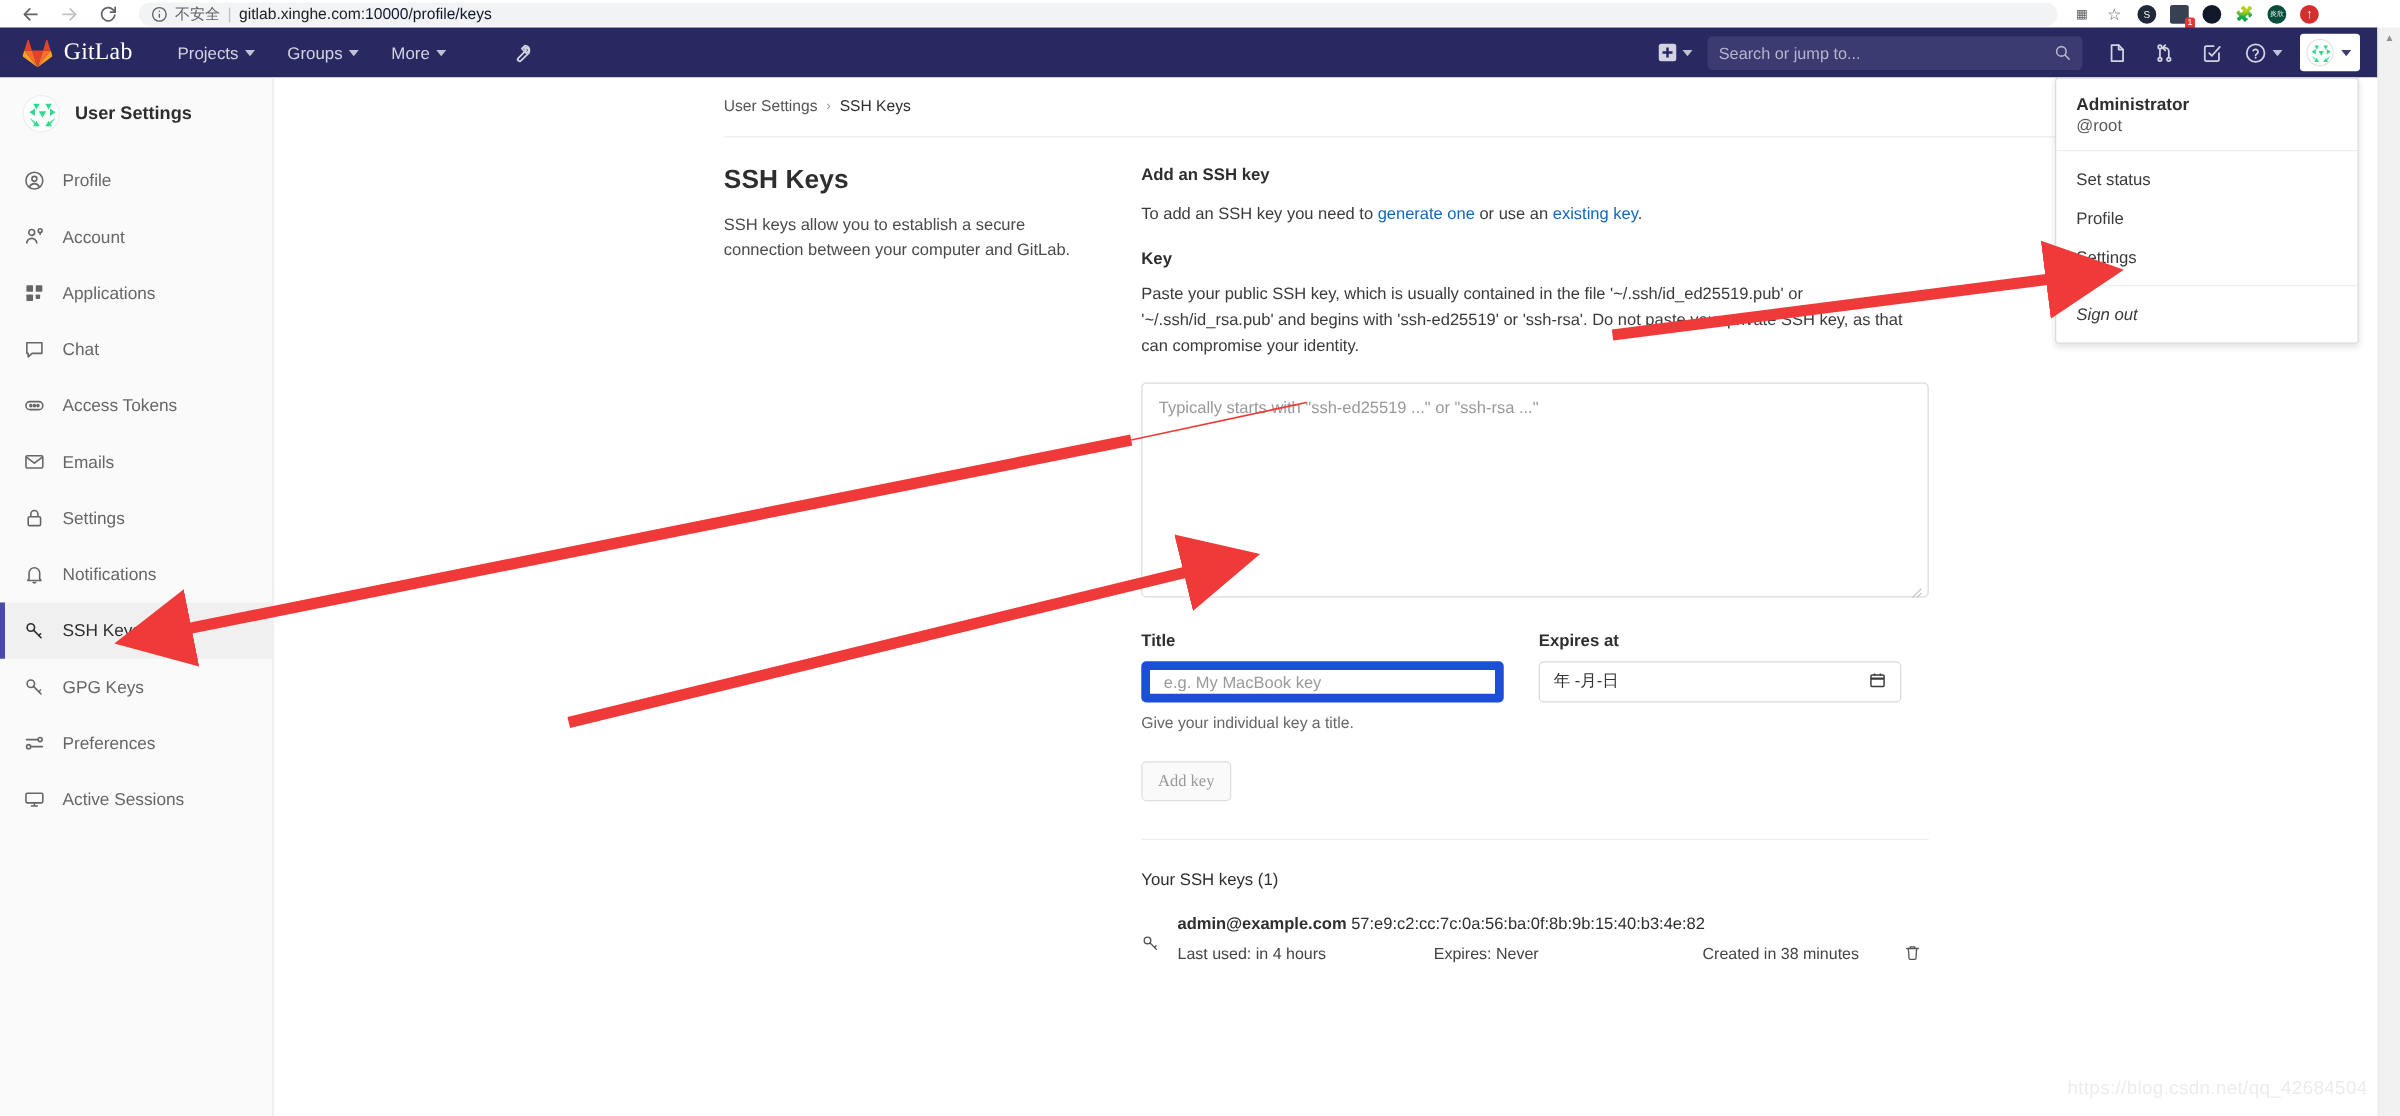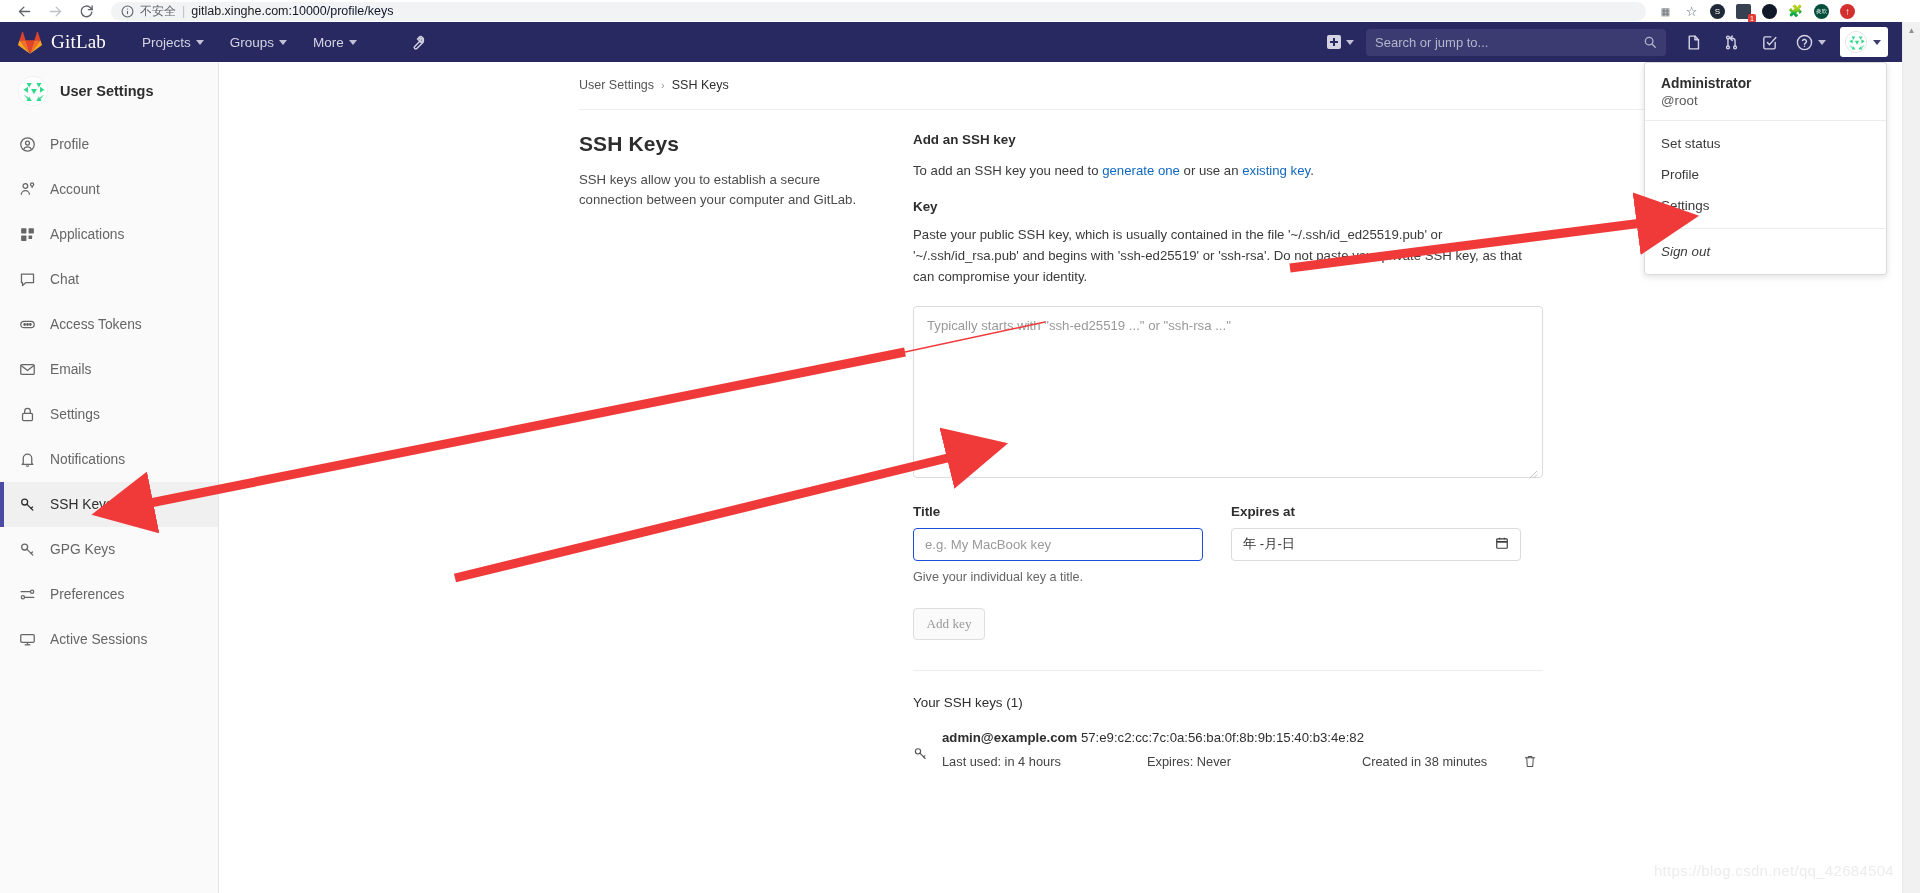--- a/index.html
+++ b/index.html
@@ -124,21 +124,21 @@
     padding: 11px 13px; font-size: 13.2px; color:#999; font-family: inherit;
     resize: none; outline:none; position: relative;
   }
   .key-area::placeholder { color:#999; }
   .resize-grip { position:absolute; right:3px; bottom:3px; width:10px; height:10px; }
 
   .row2 { display:flex; gap: 28px; margin-top: 22px; }
   .fgroup { display:flex; flex-direction:column; }
   .fgroup .lbl { margin-bottom: 9px; }
   .txt-in {
-    width: 290px; height: 33px; border:1px solid #1d4ed8; border-radius:4px;
+    width: 290px; height: 33px; border:7px solid #1d4ed8; border-radius:4px;
     padding: 0 11px; font-size: 13.2px; color:#333; font-family: inherit; outline:none;
   }
   .txt-in::placeholder { color:#9a9a9a; }
   .date-in {
     width: 290px; height: 33px; border:1px solid #dbdbdb; border-radius:4px;
     padding: 0 11px; font-size: 13.2px; color:#333; font-family: inherit; outline:none;
     display:flex; align-items:center; justify-content:space-between; background:#fff;
   }
   .date-ph { color:#333; font-size:13.2px; }
   .cal-ic { color:#444; }

